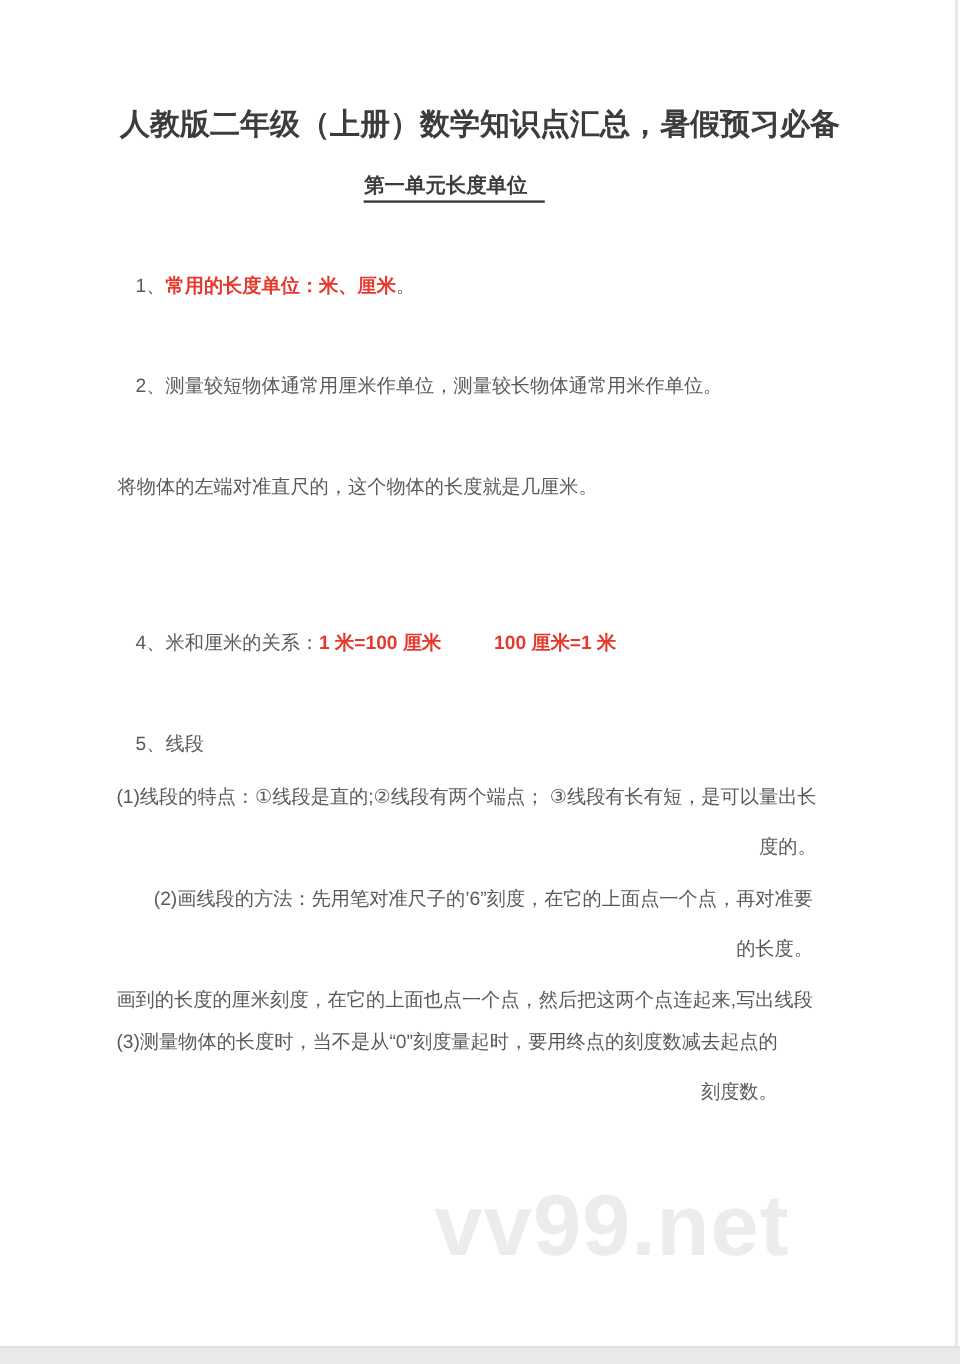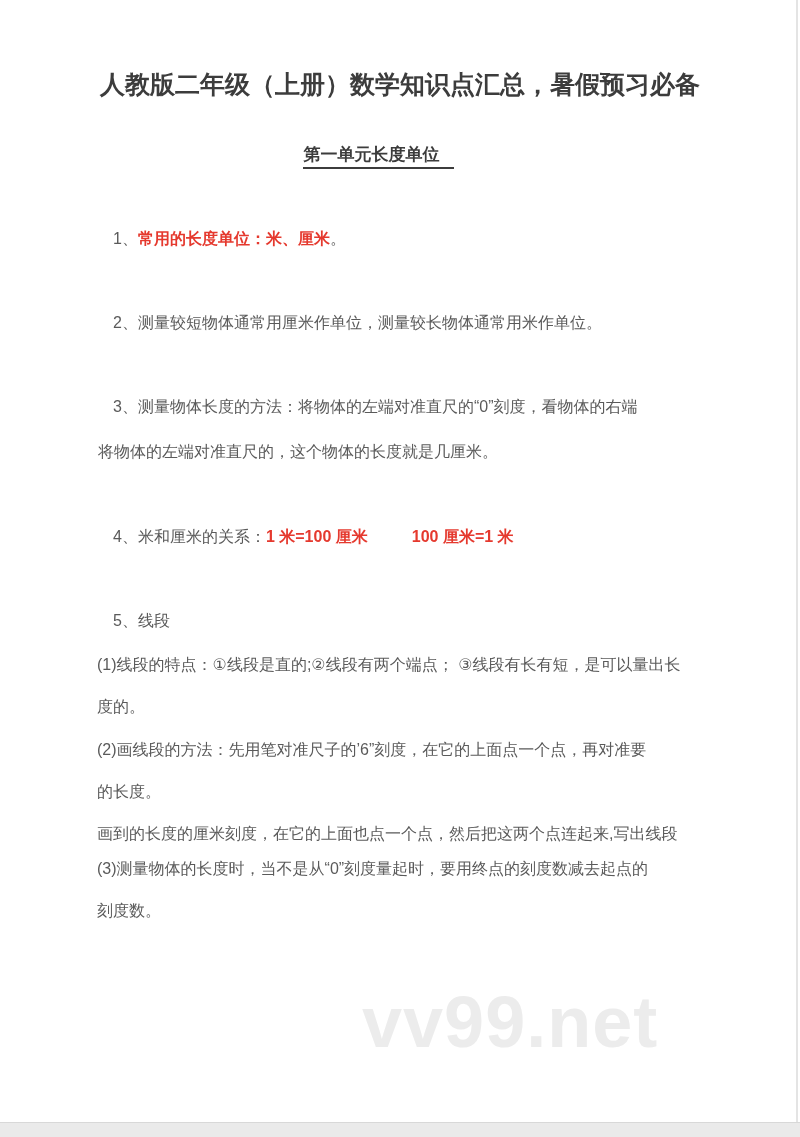--- a/index.html
+++ b/index.html
@@ -9,21 +9,21 @@
   body {
     width: 800px;
     height: 1137px;
     position: relative;
     background: #ffffff;
     overflow: hidden;
     font-family: "Liberation Sans", "DejaVu Sans", sans-serif;
   }
   .page-title {
     position: absolute;
-    top: 72px;
+    top: 92px;
     left: 0;
     width: 800px;
     margin: 0;
     text-align: center;
     font-size: 25px;
     font-weight: bold;
     line-height: 1;
     color: #3c3c3c;
     white-space: nowrap;
   }
@@ -58,21 +58,21 @@
     margin: 0;
     font-size: 16px;
     color: #5a5a5a;
   }
   .para .line {
     white-space: nowrap;
   }
   .red { color: #e5392e; font-weight: bold; }
   .eq2 { margin-left: 44px; }
   .lh45 { line-height: 45px; }
-  .lh42 { line-height: 42px; }
+  .lh42 { line-height: 42px; text-align: right; }
   .indent { padding-left: 15px; }
   .watermark {
     position: absolute;
     top: 986px;
     left: 362px;
     font-size: 72px;
     font-weight: bold;
     line-height: 1;
     color: #ececec;
     letter-spacing: 1px;
@@ -104,21 +104,20 @@
 
 <div class="subtitle-wrap">
   <span class="section-heading">第一单元长度单位</span>
 </div>
 
 <p class="item" style="top:231px"><span>1、</span><span class="red">常用的长度单位：米、厘米</span><span>。</span></p>
 
 <p class="item" style="top:315px"><span>2、</span><span>测量较短物体通常用厘米作单位，测量较长物体通常用米作单位。</span></p>
 
 <div class="para lh45" style="top:384px; left:98px;">
-  <div class="line indent">3、测量物体长度的方法：将物体的左端对准直尺的“0”刻度，看物体的右端</div>
   <div class="line">将物体的左端对准直尺的，这个物体的长度就是几厘米。</div>
 </div>
 
 <p class="item" style="top:529px"><span>4、</span><span>米和厘米的关系：</span><span class="red">1 米=100 厘米</span><span class="red eq2">100 厘米=1 米</span></p>
 
 <p class="item" style="top:613px"><span>5、</span><span>线段</span></p>
 
 <div class="para lh42" style="top:644px; left:97px;">
   <div class="line">(1)线段的特点：①线段是直的;②线段有两个端点； ③线段有长有短，是可以量出长</div>
   <div class="line">度的。</div>

